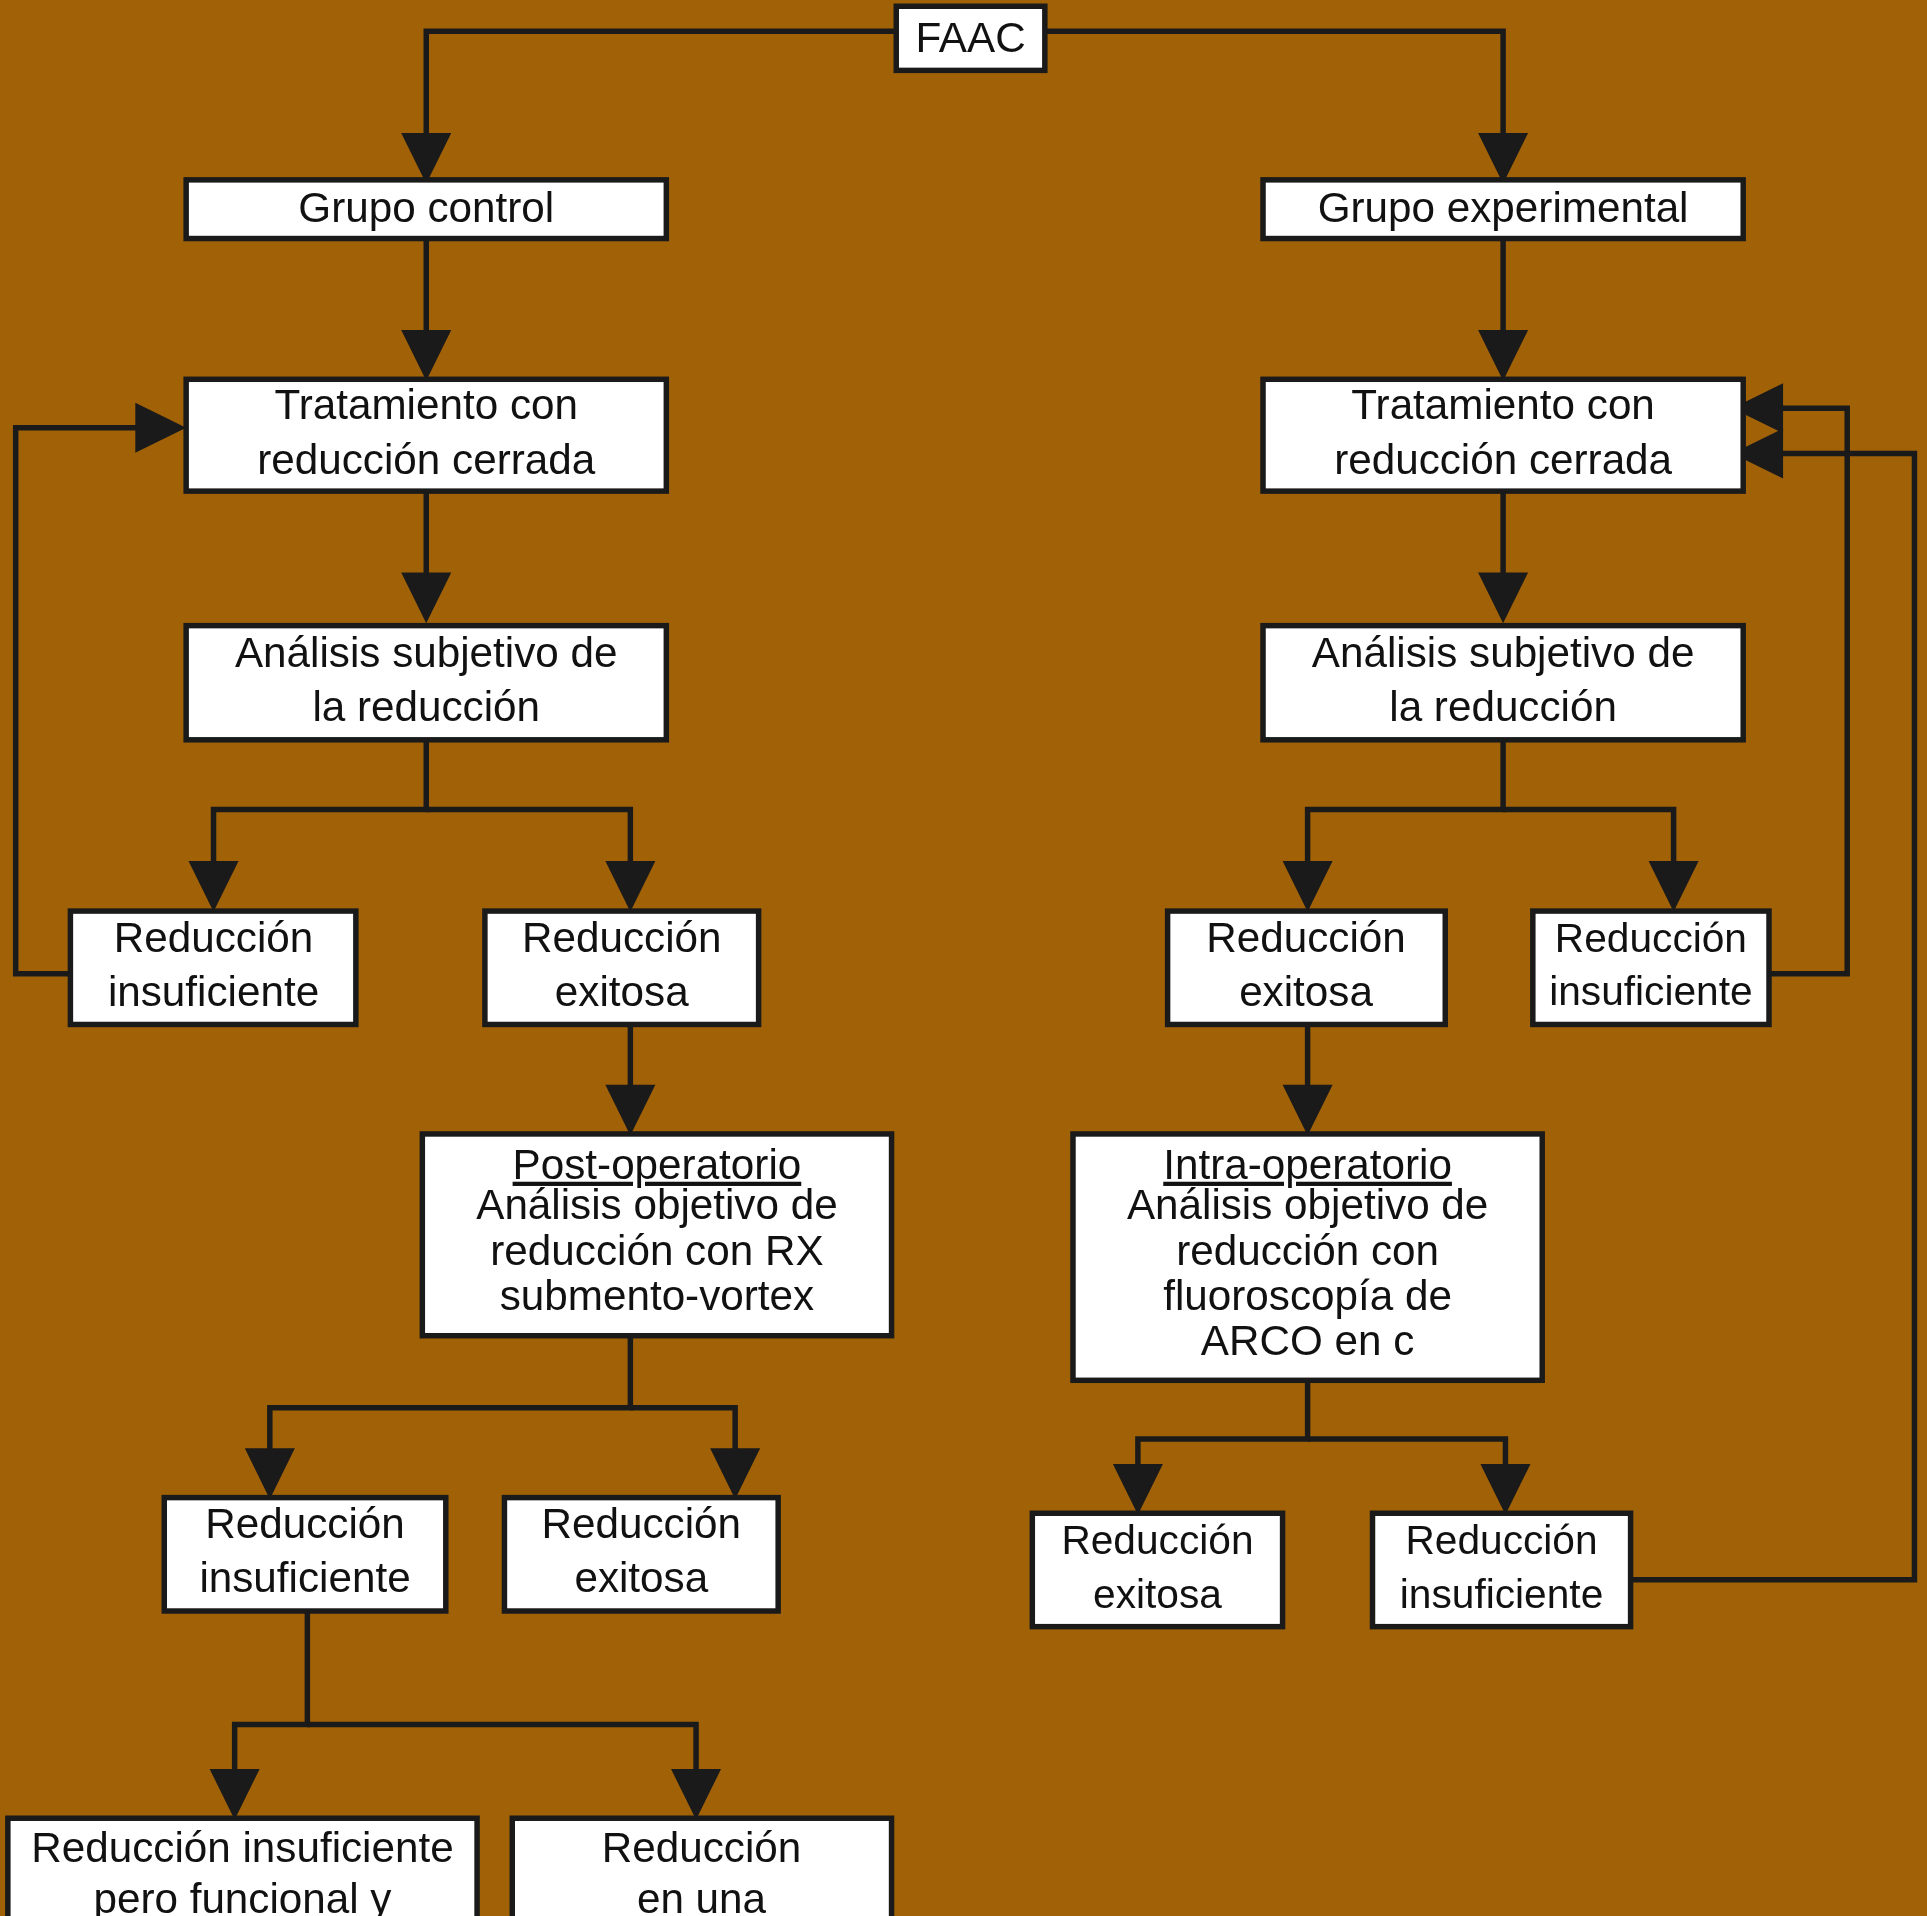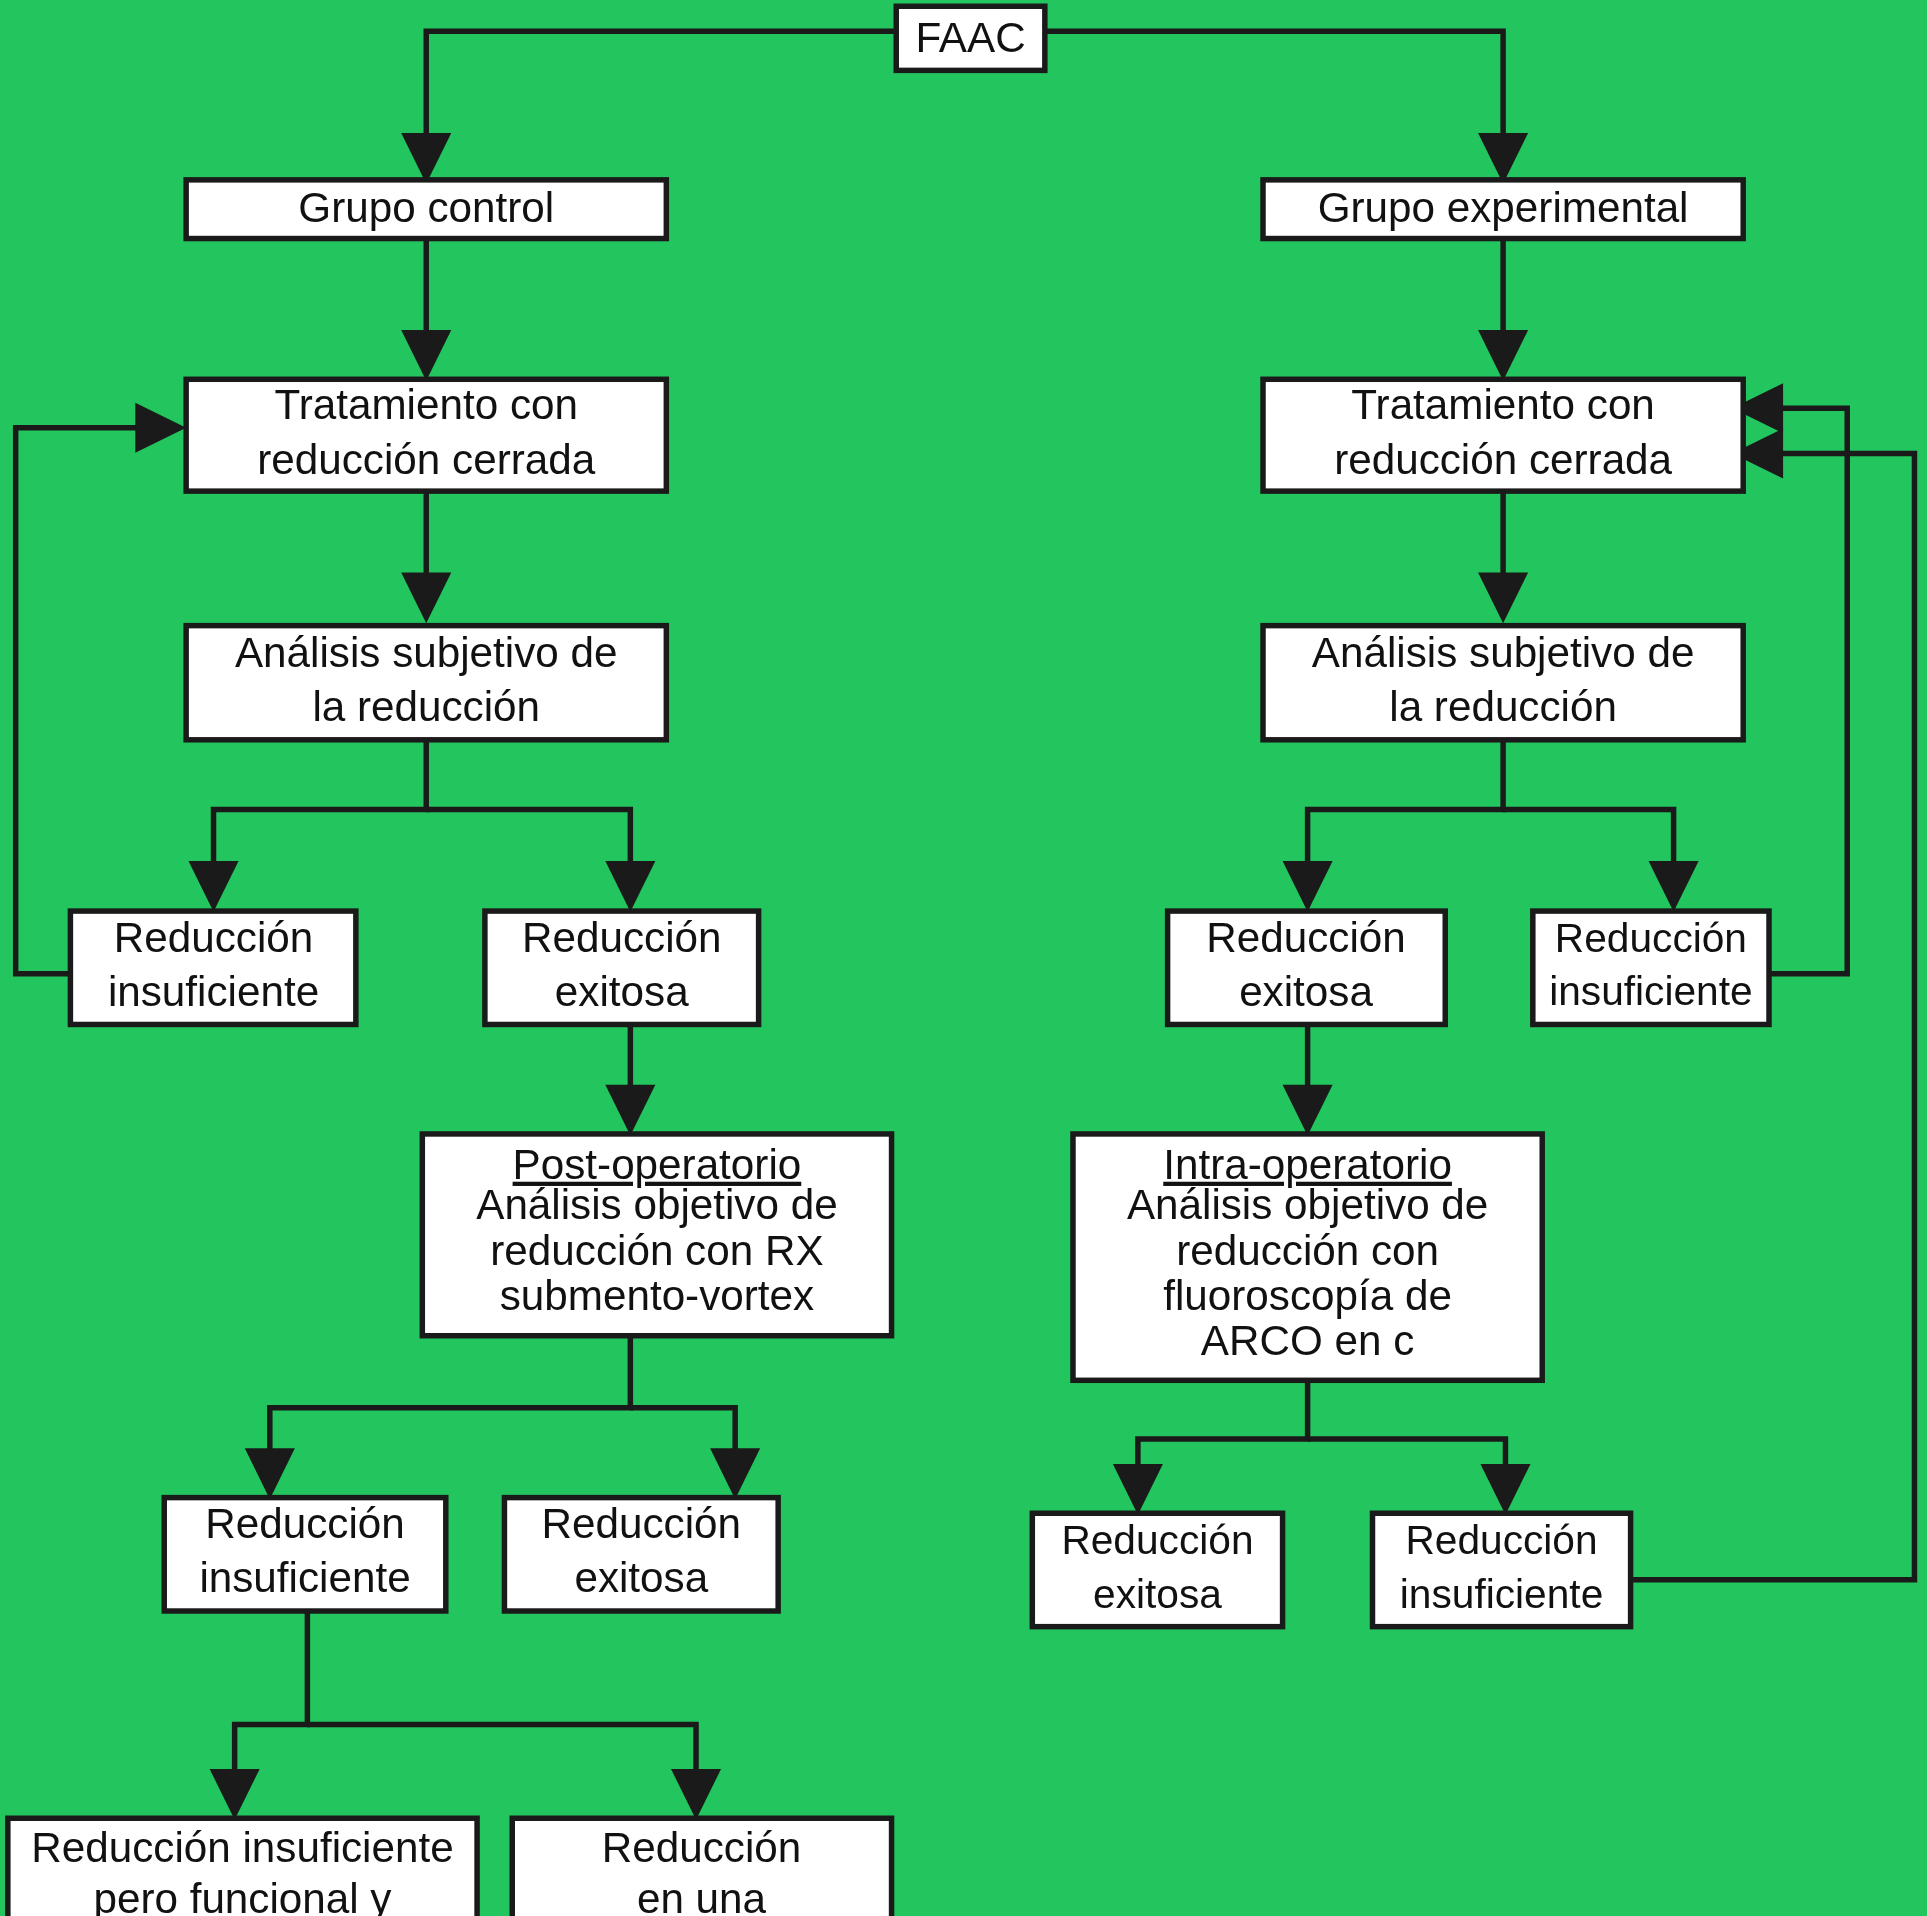--- a/index.html
+++ b/index.html
@@ -7,21 +7,21 @@
     padding: 0;
     background: #ffffff;
   }
   body {
     font-family: "Liberation Sans", sans-serif;
   }
   #diagram-root {
     position: relative;
     width: 1927px;
     height: 1916px;
-    background: #22c55e;
+    background: #a16207;
     overflow: hidden;
   }
   svg.flow {
     position: absolute;
     top: 0;
     left: 0;
     width: 1927px;
     height: 1916px;
     display: block;
   }

